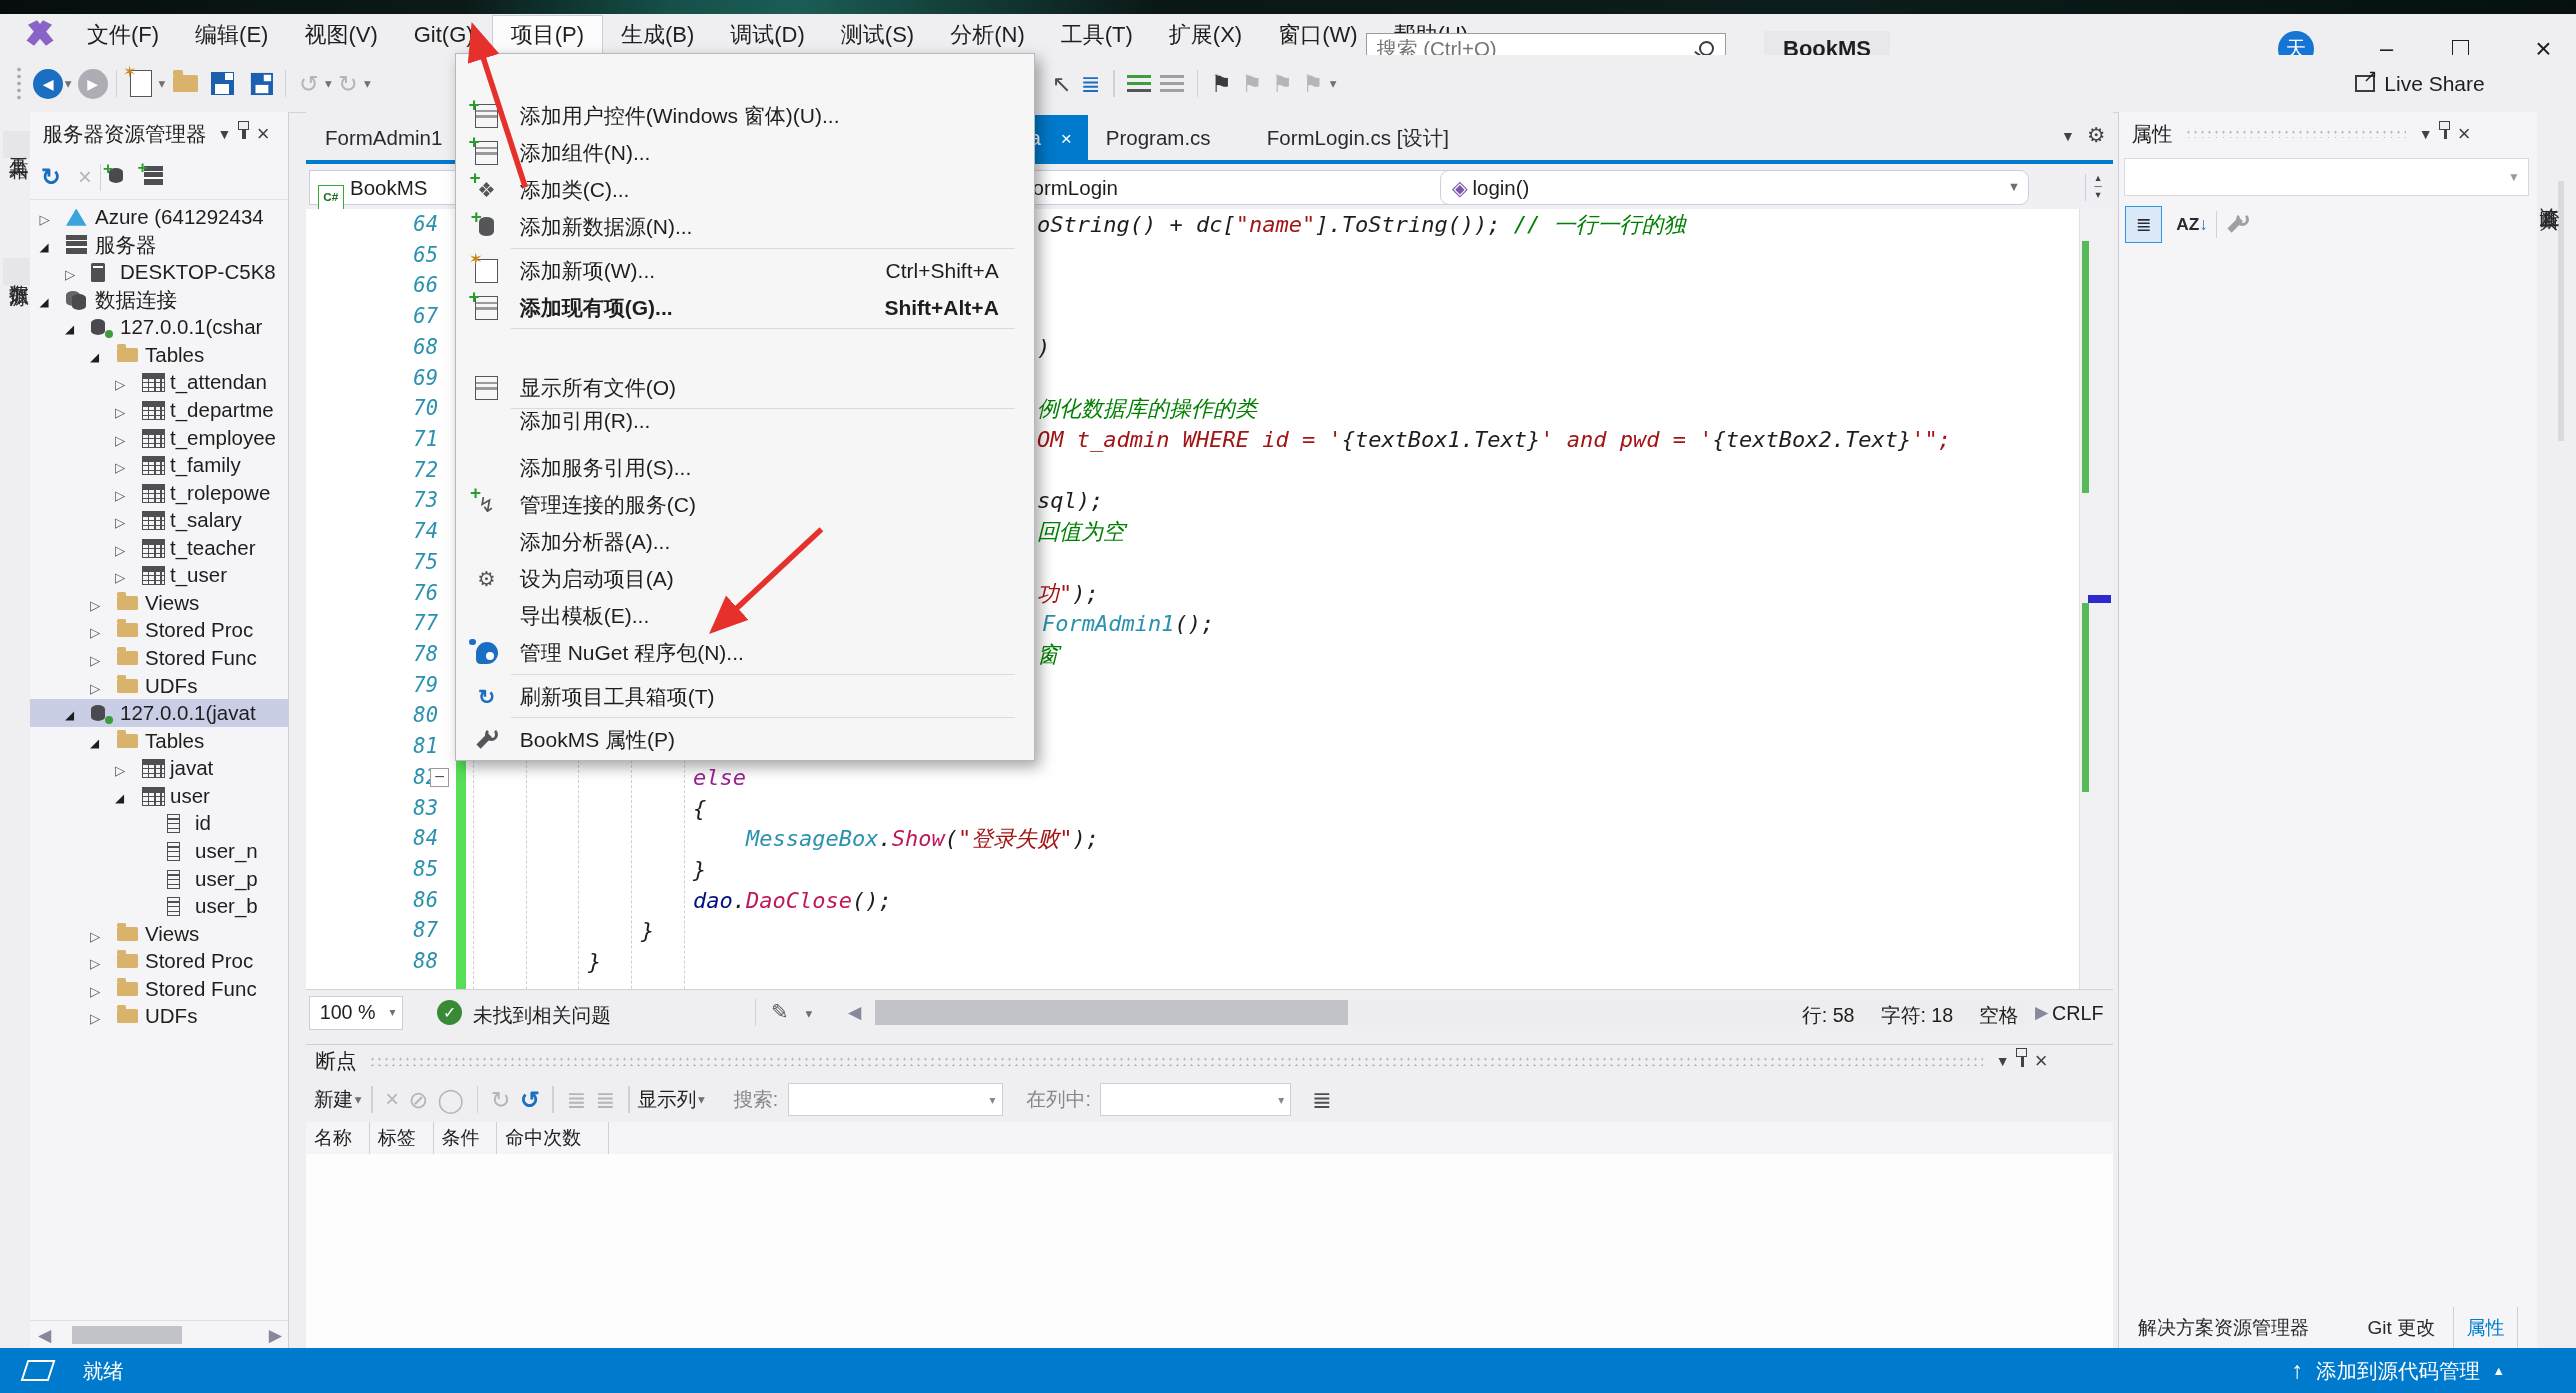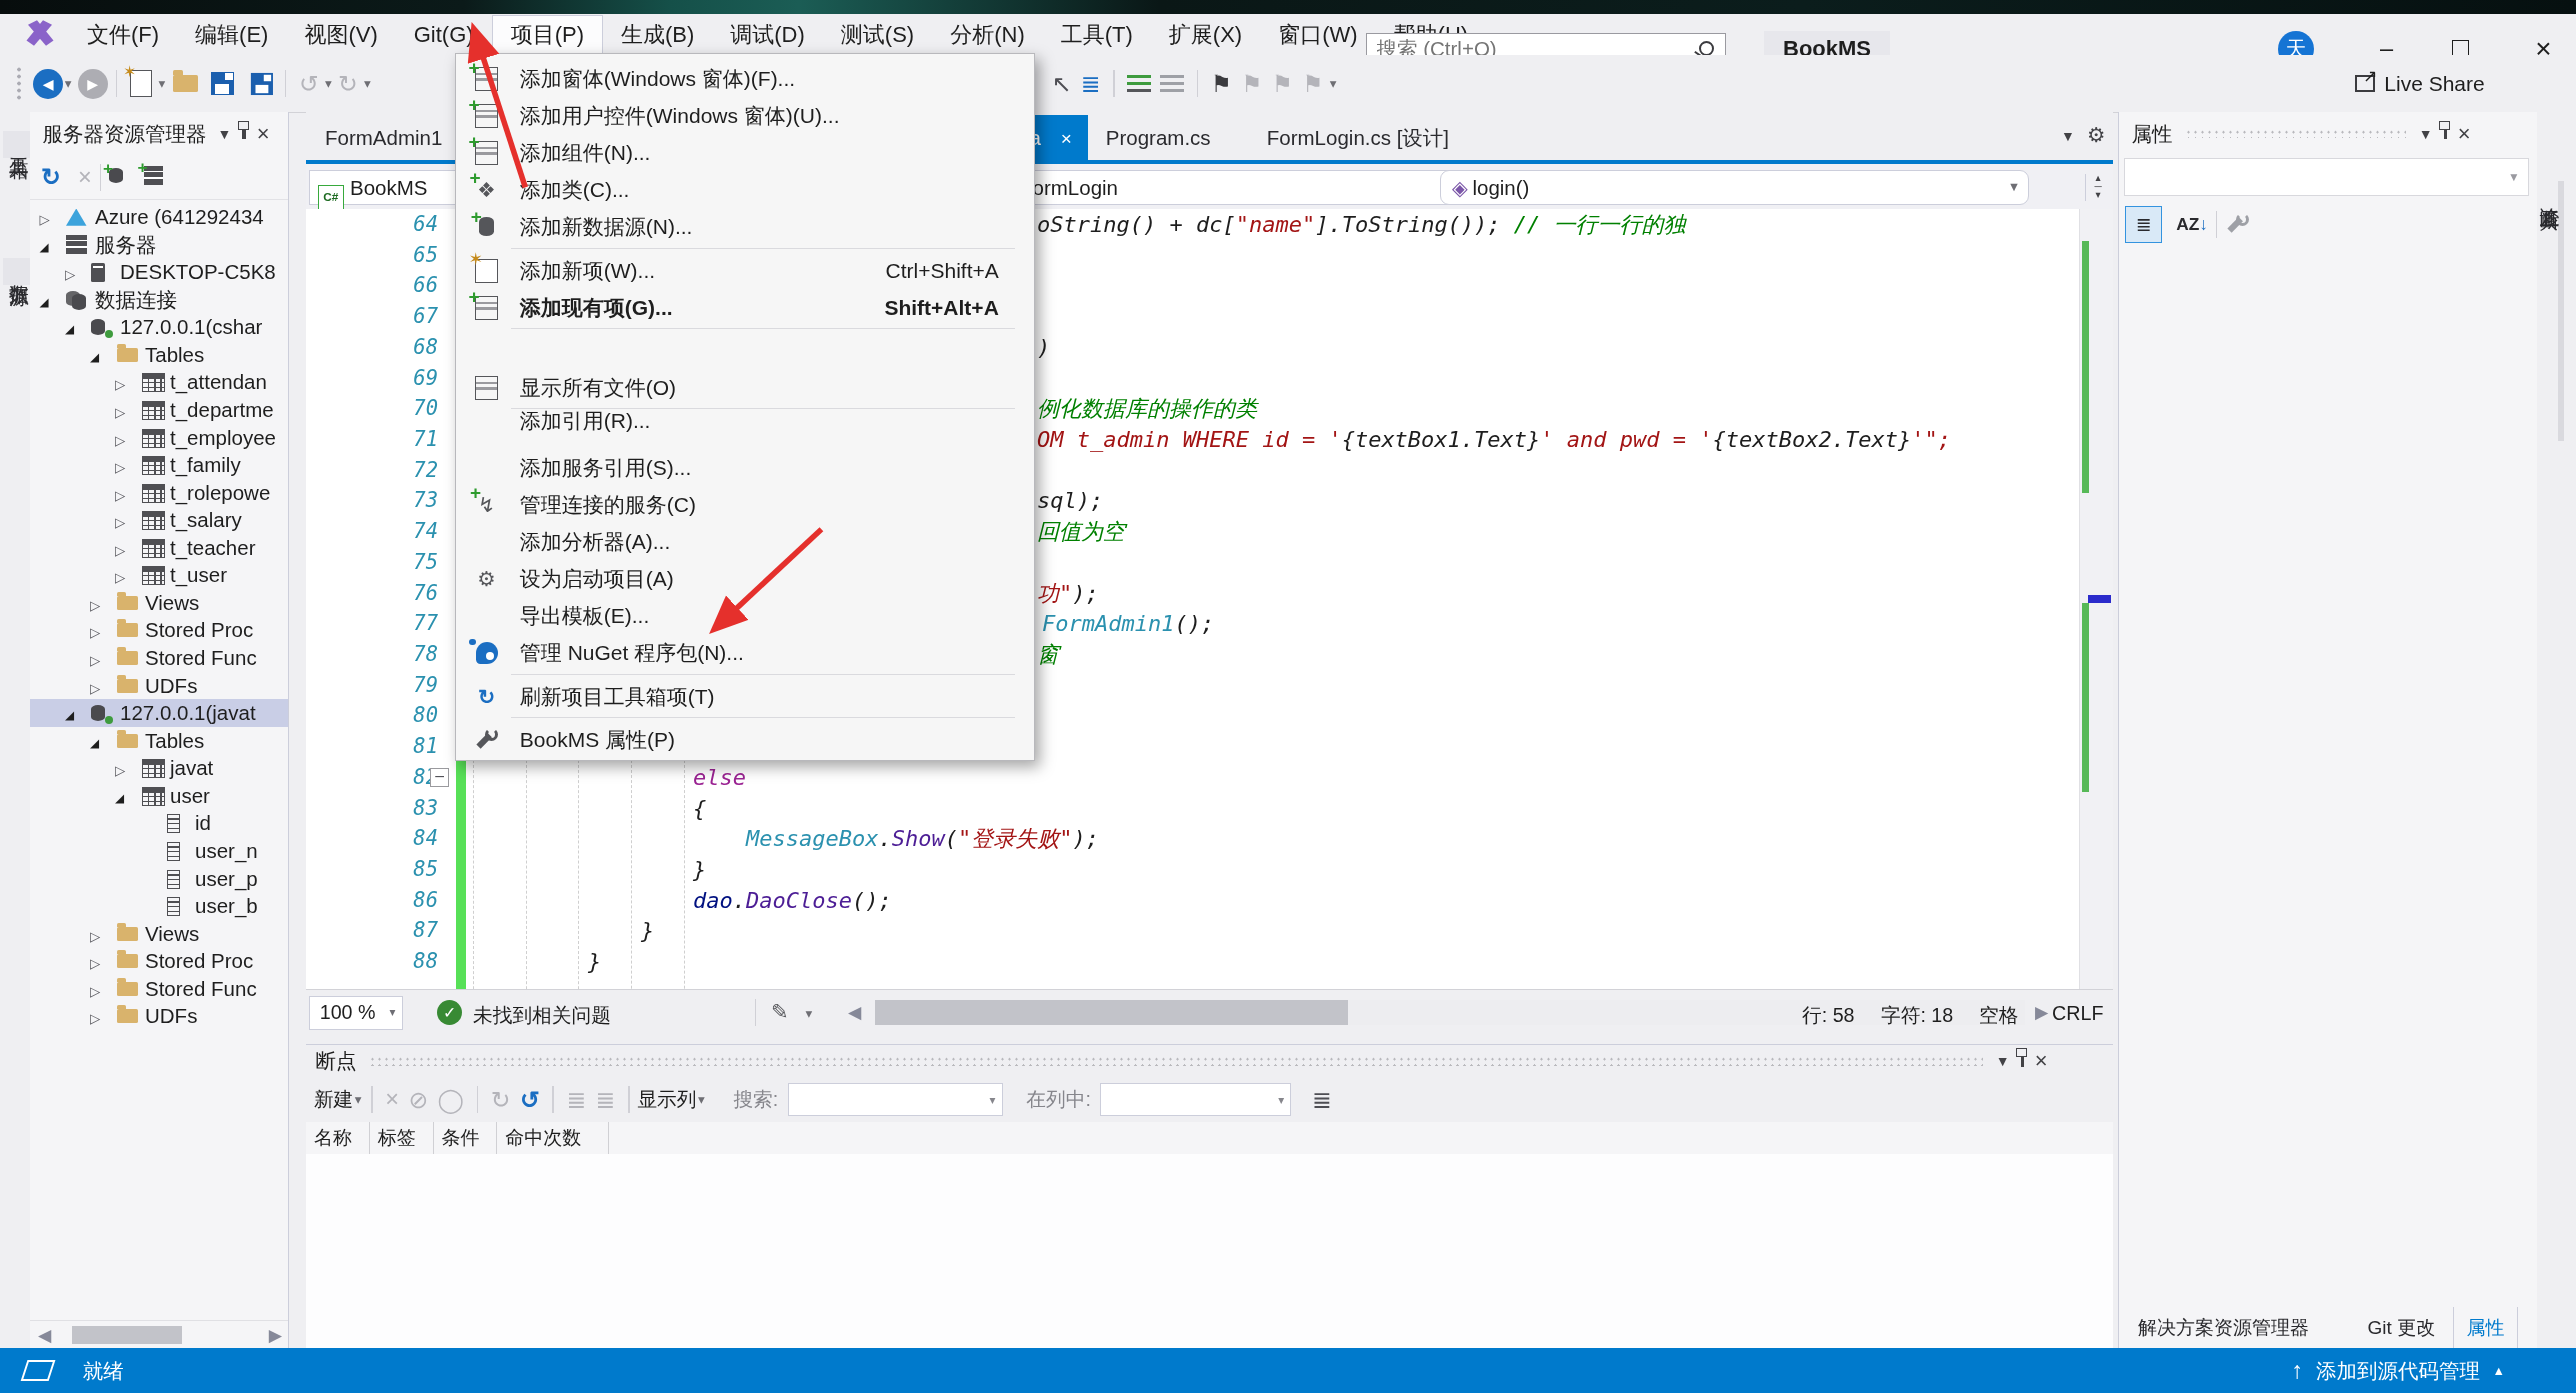--- a/index.html
+++ b/index.html
@@ -99,21 +99,21 @@
       line-height:22px;text-align:center;vertical-align:-6.3px;margin:0 6.3px 0 7.9px;background:#FFF;}
   .split-ic{position:absolute;right:3.2px;top:9.5px;width:23.6px;height:27px;border-left:0.8px solid #CCCEDB;
       display:flex;flex-direction:column;align-items:center;justify-content:center;font-size:10.2px;color:#424246;line-height:8.7px;}
   .codearea{position:absolute;left:0;top:97px;width:1774px;height:780px;background:#FFF;overflow:hidden;}
   .lnum{position:absolute;left:47px;width:85px;text-align:right;color:#2B91AF;font-style:italic;
       font-family:"DejaVu Sans Mono",monospace;font-size:20.5px;line-height:31px;}
   .changebar{position:absolute;left:150px;top:0;width:9.5px;height:780px;background:#57E057;}
   .codeline{position:absolute;left:167px;height:31px;font-family:"DejaVu Sans Mono",monospace;
       font-size:22px;line-height:31px;font-style:italic;white-space:pre;}
   .cs-def{color:#1E1E1E;} .cs-str{color:#A31515;} .cs-com{color:#008000;} .cs-kw{color:#9B2393;}
-  .cs-typ{color:#2B91AF;} .cs-mth{color:#4c1d95;} .cs-fld{color:#001080;}
+  .cs-typ{color:#2B91AF;} .cs-mth{color:#be185d;} .cs-fld{color:#001080;}
   .iguide{position:absolute;width:0;border-left:1.6px dashed #CFCFCF;}
   .minusbox{position:absolute;width:17.3px;height:17.3px;border:1.6px solid #9A9A9E;background:#FFF;color:#4E4E54;
       font-size:15.8px;line-height:14px;text-align:center;}
   .edstatus{position:absolute;left:0;top:877px;width:1807px;height:46px;background:#EFEFF2;border-top:0.8px solid #D2D2D7;font-size:19.7px;}
   .zoombox{position:absolute;left:3.2px;top:6.3px;width:82px;height:31.5px;background:#FFF;border:0.8px solid #CCCEDB;line-height:31.5px;padding-left:9.5px;}
   .okcirc{position:absolute;left:131px;top:9.5px;width:25px;height:25px;border-radius:50%;background:#388A34;color:#FFF;
       font-size:15.8px;text-align:center;line-height:25px;}
   .hsb-track{position:absolute;left:569px;top:9.5px;width:1150px;height:25px;background:#EDEDF0;}
   .hsb-thumb{position:absolute;left:0;top:0;width:473px;height:25px;background:#C2C3C9;}
   .sb-arrow{color:#868999;font-size:17.3px;}
@@ -649,26 +649,20 @@
     </div>
     <div class="row abs" style="right:71px;top:0;height:45px;">
       <span style="font-size:23.6px;margin-right:12.6px;">↑</span>
       <span>添加到源代码管理</span>
       <span style="font-size:12.6px;margin-left:12.6px;">▲</span>
     </div>
 
   </div>
 
   <div class="abs pmenu" id="projectmenu">
-      <div class="pm-item" style="top: 6.3px;">
-        <span class="pm-ic">
-          <span class="mi-box mi-lines plusov"></span>
-        </span>
-        <span class="pm-label">添加窗体(Windows 窗体)(F)...</span>
-      </div>
       <div class="pm-item" style="top: 43px;">
         <span class="pm-ic">
           <span class="mi-box mi-lines plusov"></span>
         </span>
         <span class="pm-label">添加用户控件(Windows 窗体)(U)...</span>
       </div>
       <div class="pm-item" style="top: 80px;">
         <span class="pm-ic">
           <span class="mi-box mi-lines plusov"></span>
         </span>

